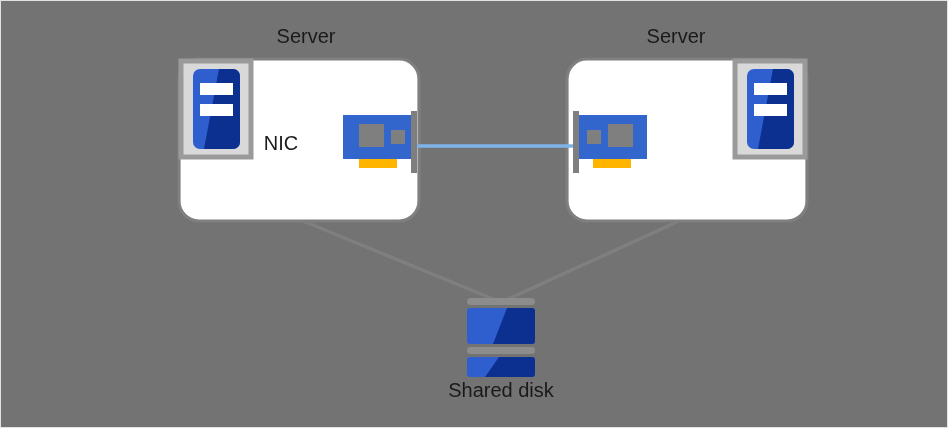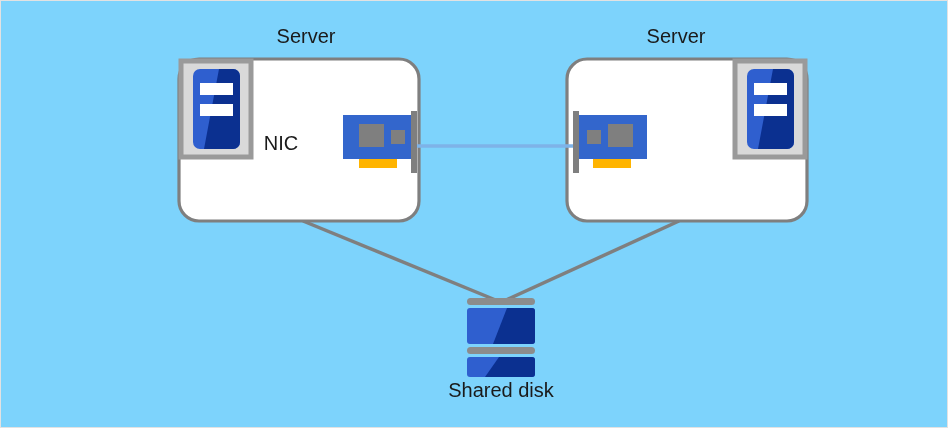--- a/index.html
+++ b/index.html
@@ -4,21 +4,21 @@
 <style>
   html, body {
     margin: 0;
     padding: 0;
     background: #ffffff;
   }
   #canvas {
     position: relative;
     width: 948px;
     height: 428px;
-    background: #7dd3fc;
+    background: #737373;
     border: 1px solid #e2e2e2;
     box-sizing: border-box;
     font-family: "Liberation Sans", sans-serif;
     overflow: hidden;
   }
   #diagram-svg {
     position: absolute;
     left: 0;
     top: 0;
     width: 948px;

